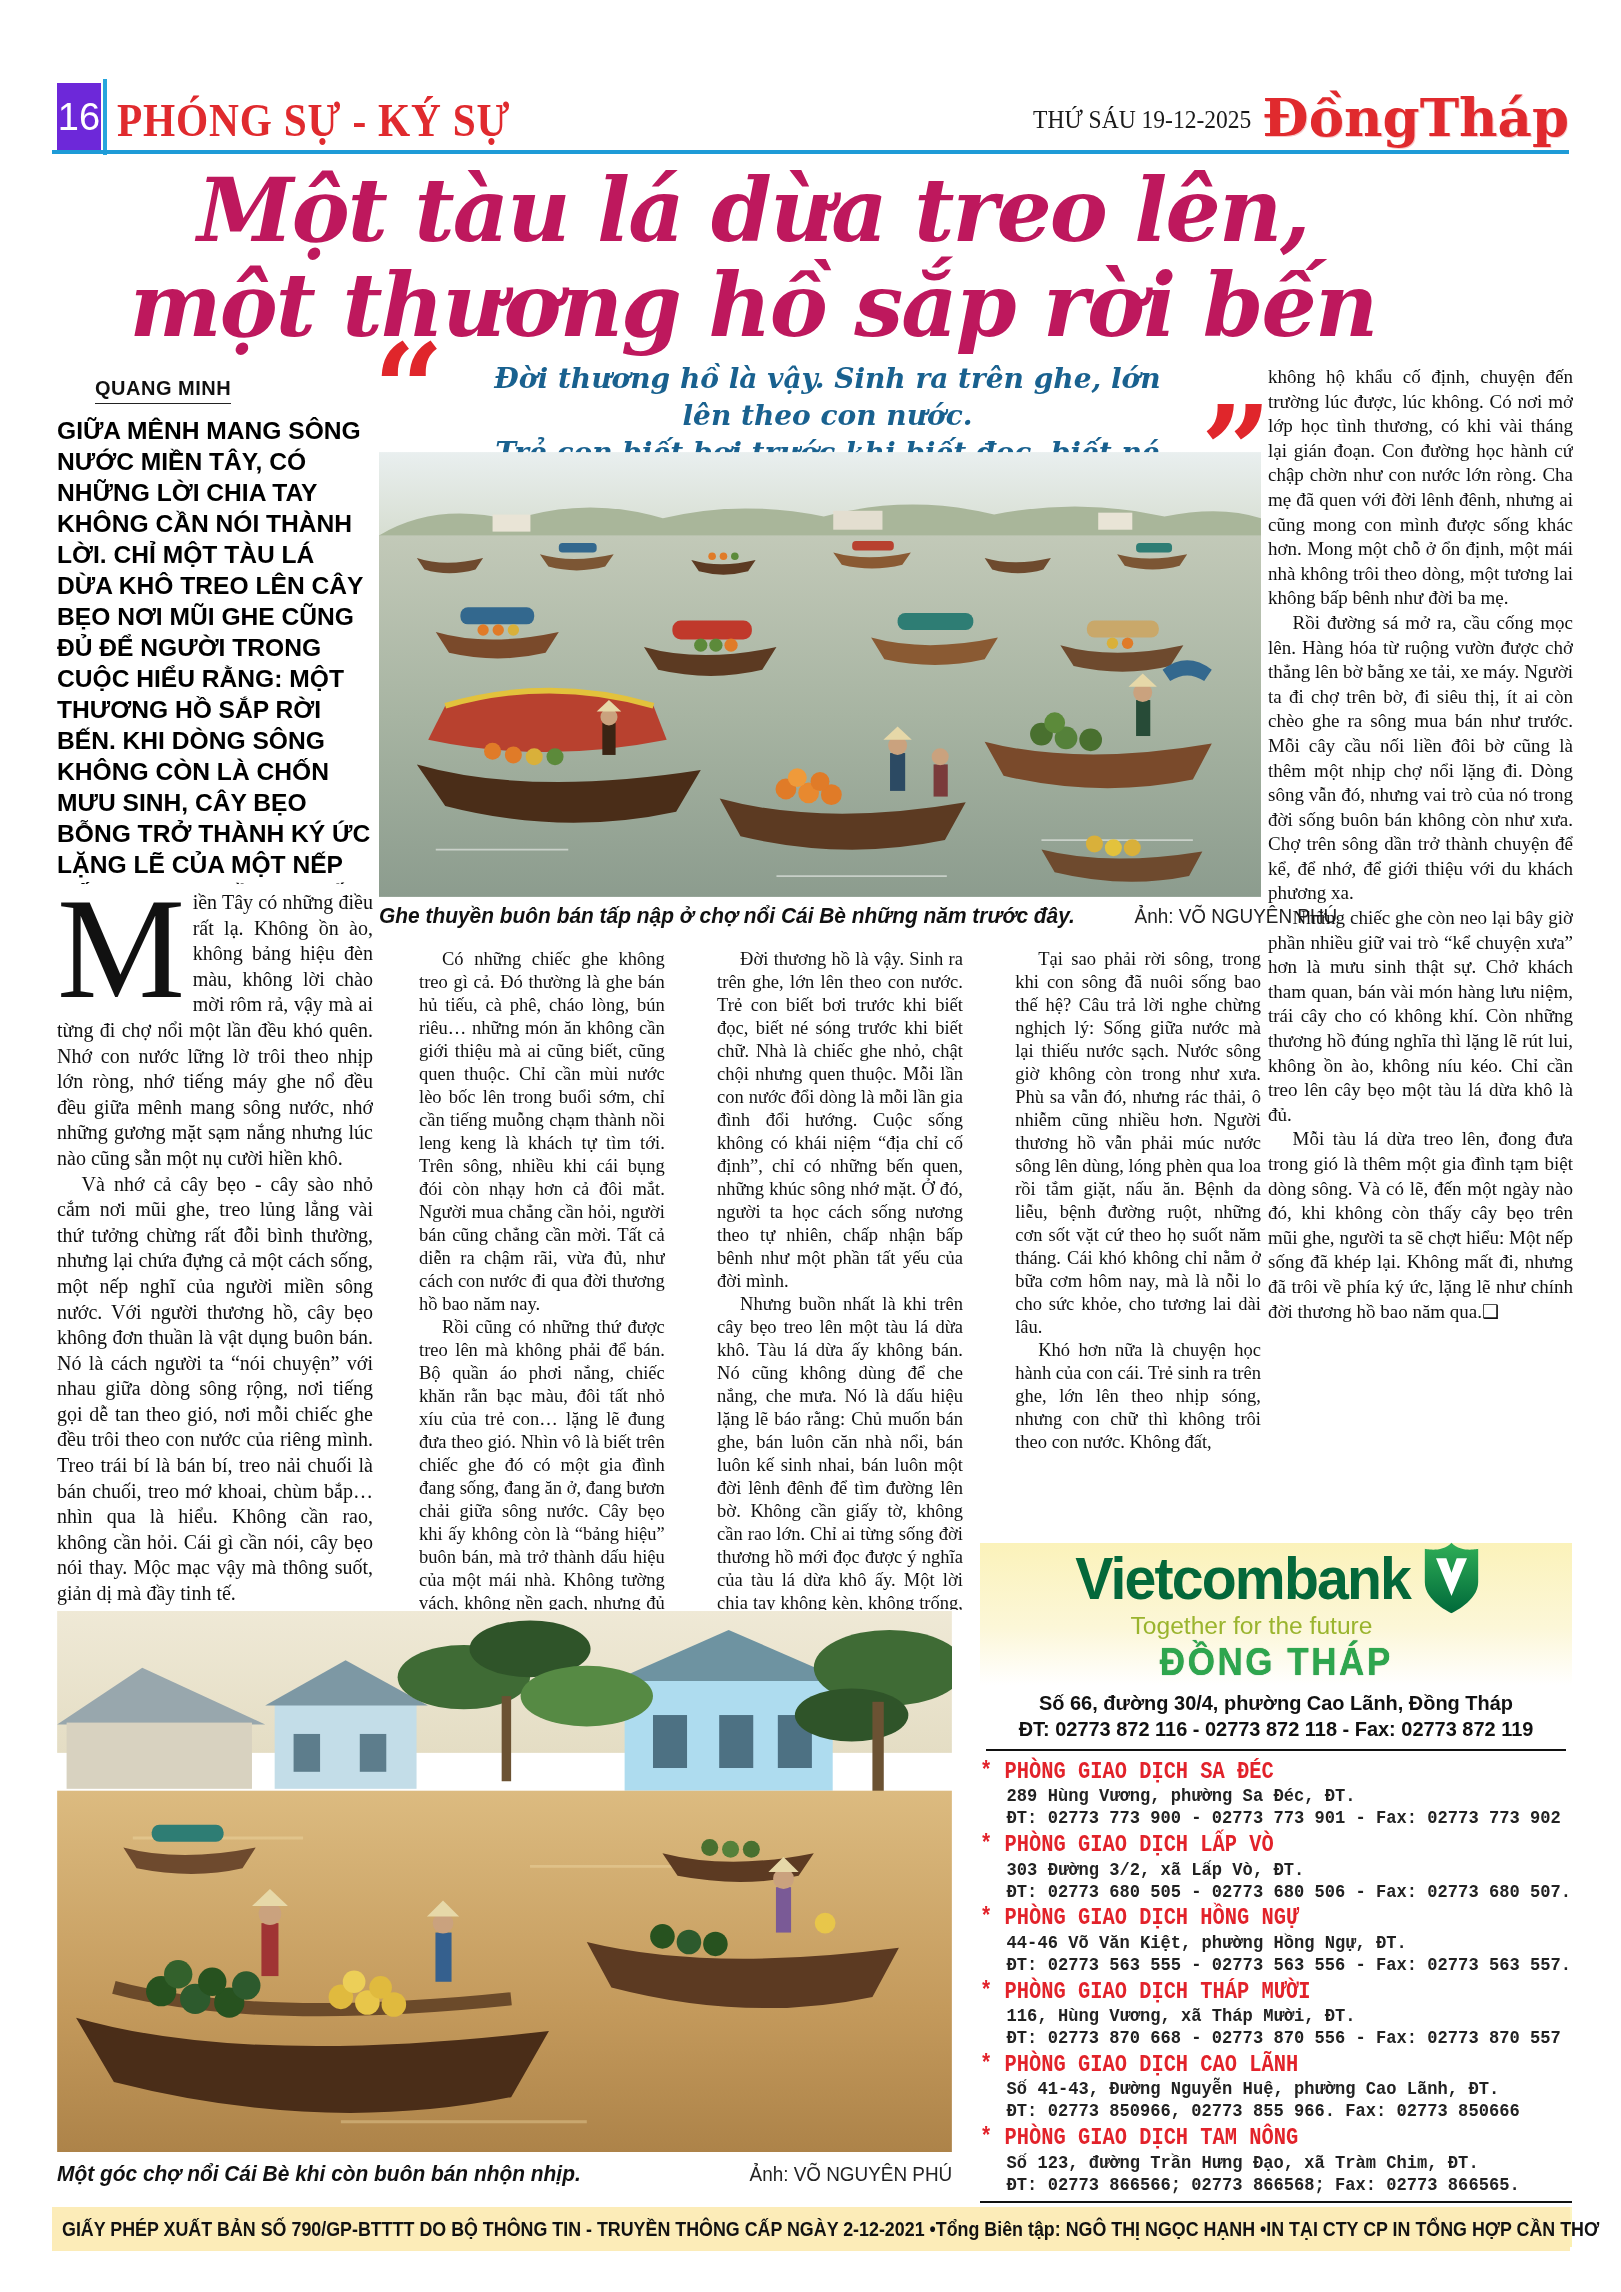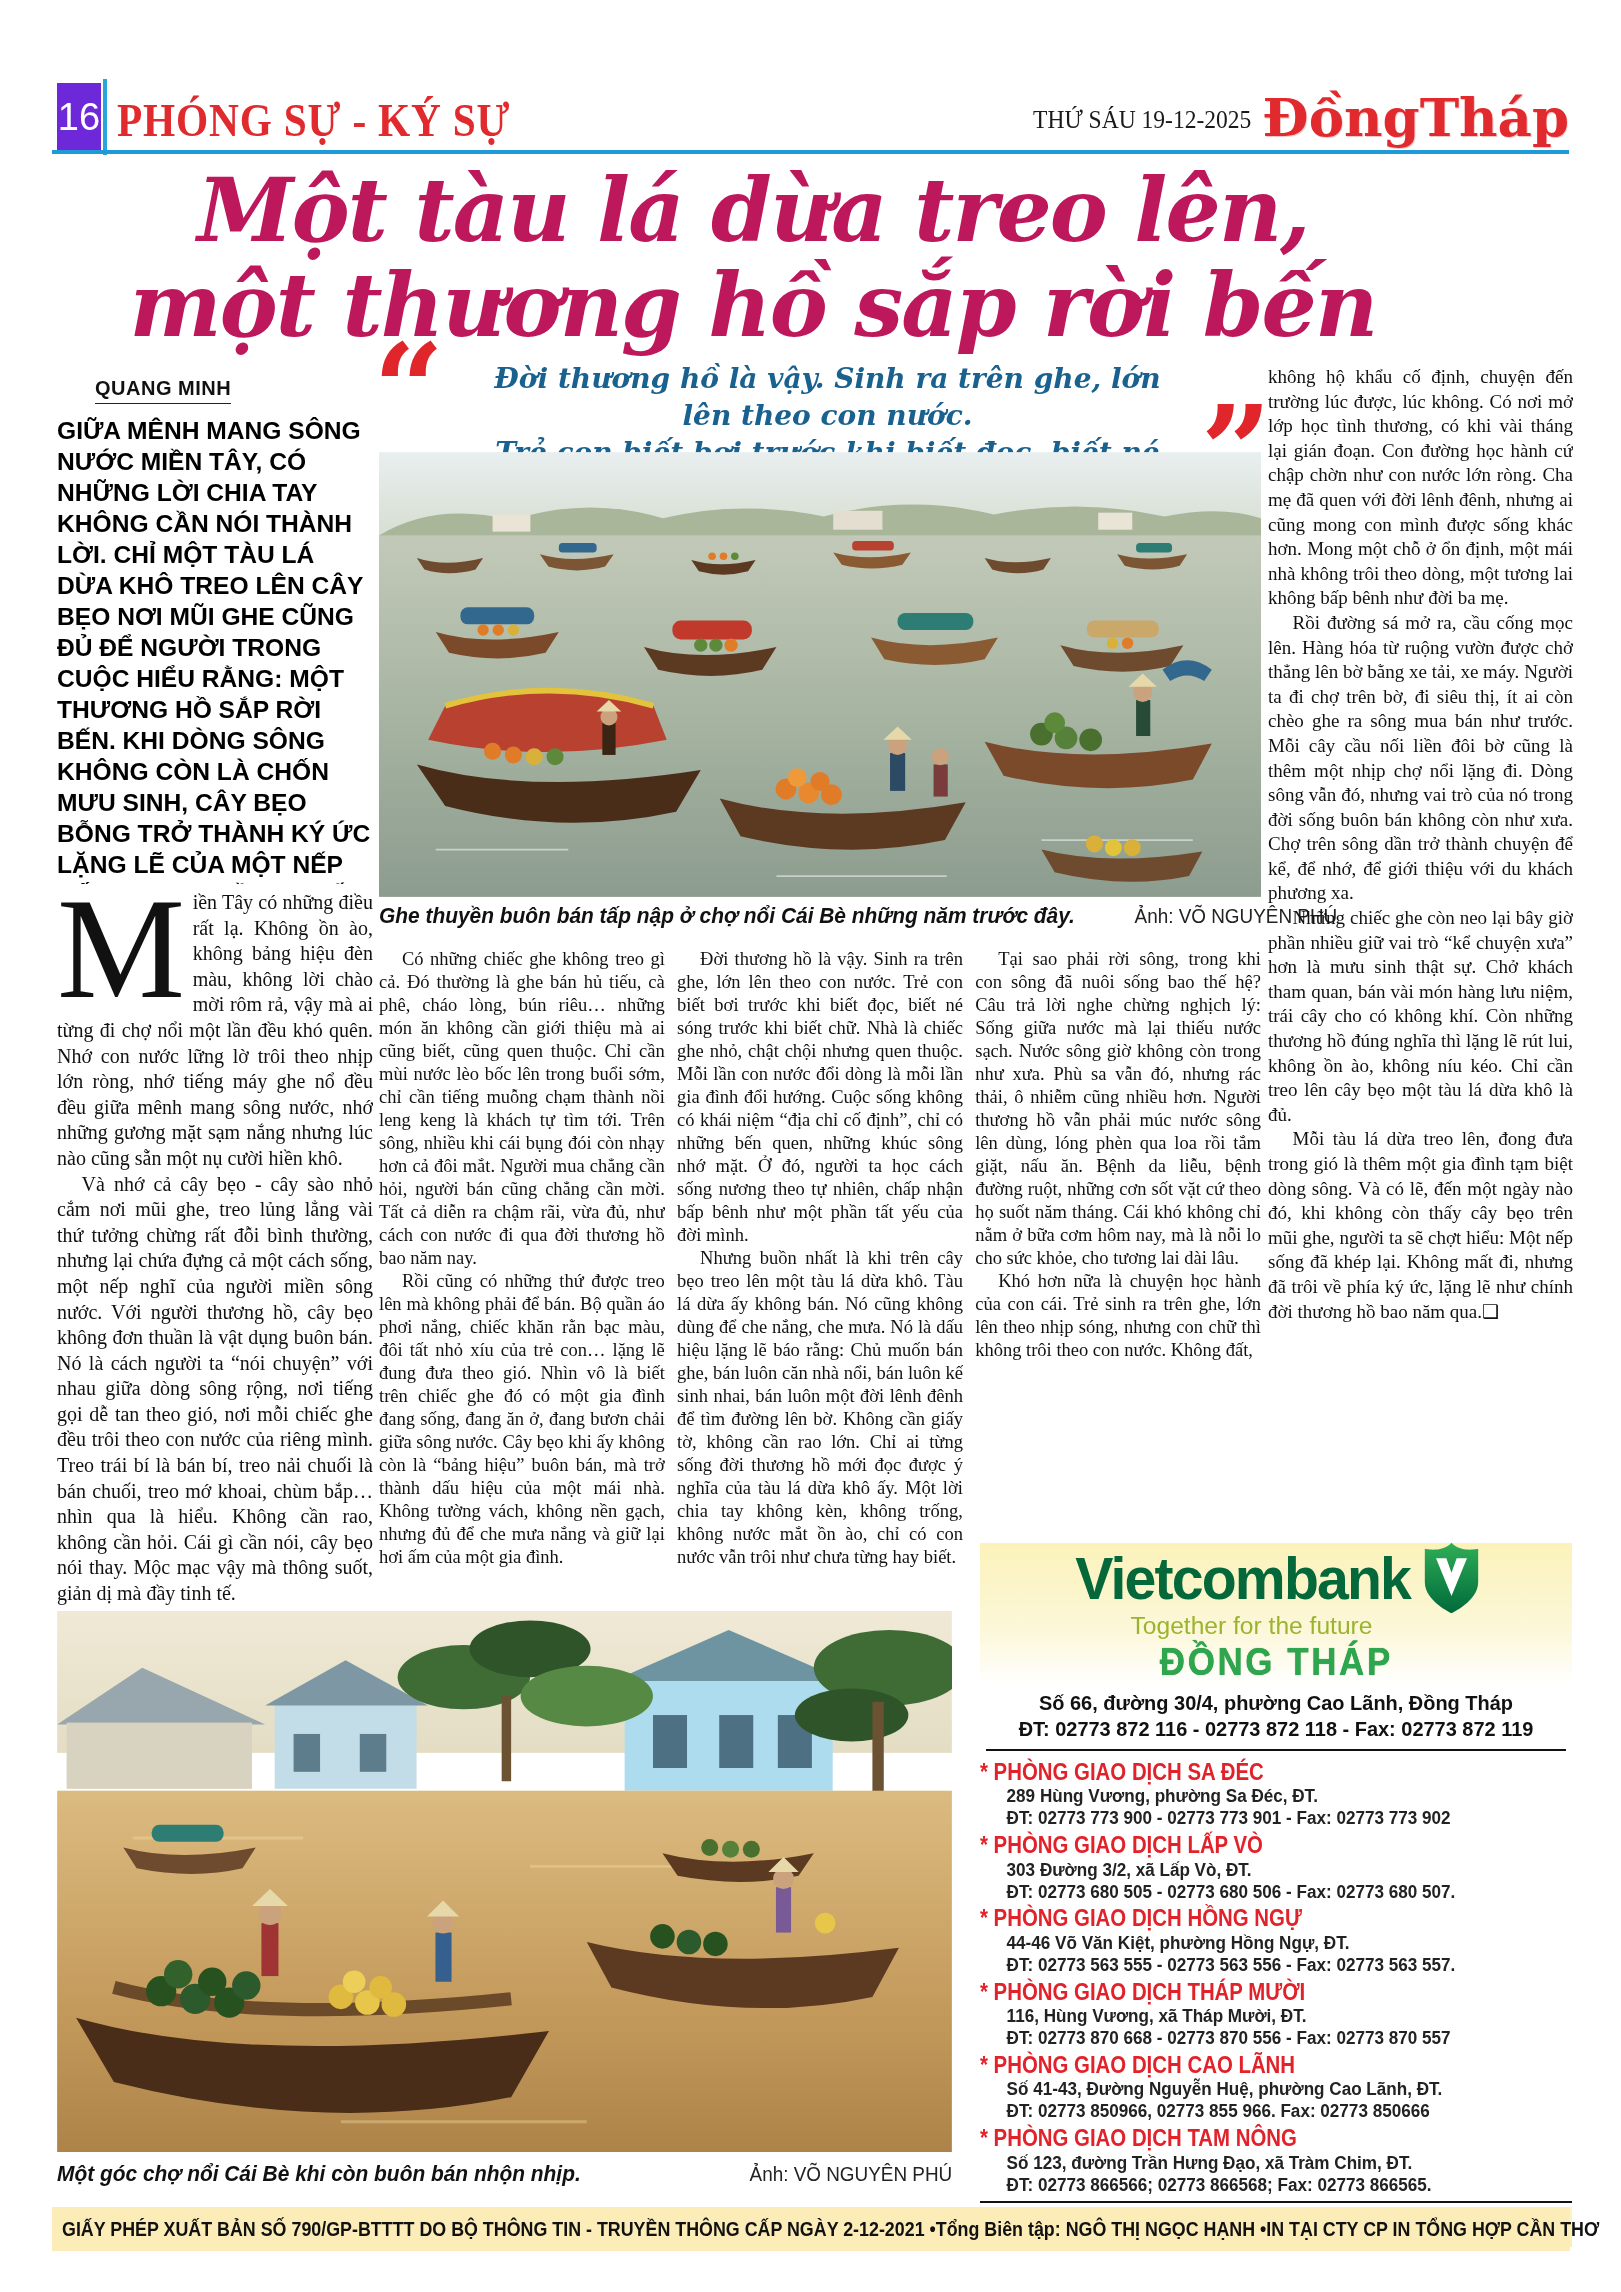--- a/index.html
+++ b/index.html
@@ -59,21 +59,21 @@
 
   
   .bodytext p{margin:0;text-align:justify;}
   .col1{left:57px;top:890px;width:316px;height:748px;overflow:hidden;
         font-size:20px;line-height:25.6px;}
   .dropcap{float:left;font-family:"Liberation Serif",serif;font-weight:normal;
            font-size:144px;line-height:98px;margin:9.5px 7.6px 0 0;}
   .indent{text-indent:24.6px;}
   .midcols{left:379px;top:948px;width:882px;height:662px;overflow:hidden;
            display:flex;gap:12.3px;}
-  .midcol{flex:1;font-size:18.5px;line-height:23px;overflow:hidden;}
+  .midcol{flex:1;font-size:18.5px;line-height:23px;overflow:hidden;margin-left:40px;}
   .midcol p{margin:0;text-align:justify;text-indent:23px;}
   .col5{left:1268px;top:365px;width:305px;height:1119px;overflow:hidden;
         font-size:19px;line-height:24.6px;}
   .col5 p{margin:0;text-align:justify;}
   .col5 p + p{text-indent:24.6px;}
 
   
   .ad{left:980px;top:1543px;width:592px;height:655px;font-family:"Liberation Sans",sans-serif;}
   .ad-logo-box{background:linear-gradient(180deg,#fbf2ba 0%,#fcf7d8 60%,#ffffff 100%);
                text-align:center;padding:5.7px 5.7px 1.9px 5.7px;position:relative;}
@@ -81,21 +81,21 @@
   .vcb-wordmark{font-weight:bold;font-size:59px;line-height:61px;color:#04683a;
                 letter-spacing:-1.9px;transform:scaleX(.97);transform-origin:50% 50%;}
   .vcb-shield{margin-top:-7.6px;}
   .vcb-tagline{color:#9ab42e;font-size:24.6px;line-height:24.6px;margin-top:-3.8px;padding-right:49px;}
   .vcb-region{color:#2ea64e;font-weight:bold;font-size:38px;line-height:42px;letter-spacing:2.8px;
               text-shadow:0 0 0.9px #1d7a37;margin-top:1.9px;
               transform:scaleX(.92);transform-origin:50% 50%;}
   .ad-address{text-align:center;font-weight:bold;font-size:21px;line-height:25.6px;color:#111;
               margin-top:5.7px;transform:scaleX(.95);transform-origin:50% 50%;}
   .ad-rule{border:none;border-top:2.8px solid #111;margin:7.6px 5.7px 7.6px 5.7px;}
-  .branch{margin-bottom:2.8px;}
+  .branch{margin-bottom:2.8px;font-family:Liberation Mono, monospace;}
   .branch-name{color:#e2222a;font-weight:bold;font-size:24px;line-height:26.5px;white-space:nowrap;
                transform:scaleX(.85);transform-origin:0 50%;}
   .branch-line{font-weight:bold;font-size:18px;line-height:22px;color:#222;padding-left:28px;
                transform:scaleX(.95);transform-origin:0 50%;white-space:nowrap;}
   .ad-bottom{border-top:2.8px solid #111;margin-top:5.7px;}
   .ad-slogan-bar{background:linear-gradient(180deg,#fdf6c6,#fbf0b0);height:40px;
                  display:flex;align-items:center;justify-content:center;gap:9.5px;margin-top:3.8px;}
   .slogan-brand{color:#04683a;font-weight:bold;font-size:31px;letter-spacing:-0.9px;}
   .slogan-text{color:#15803c;font-weight:bold;font-size:25.6px;white-space:nowrap;
                transform:scaleX(.9);transform-origin:0 50%;}

